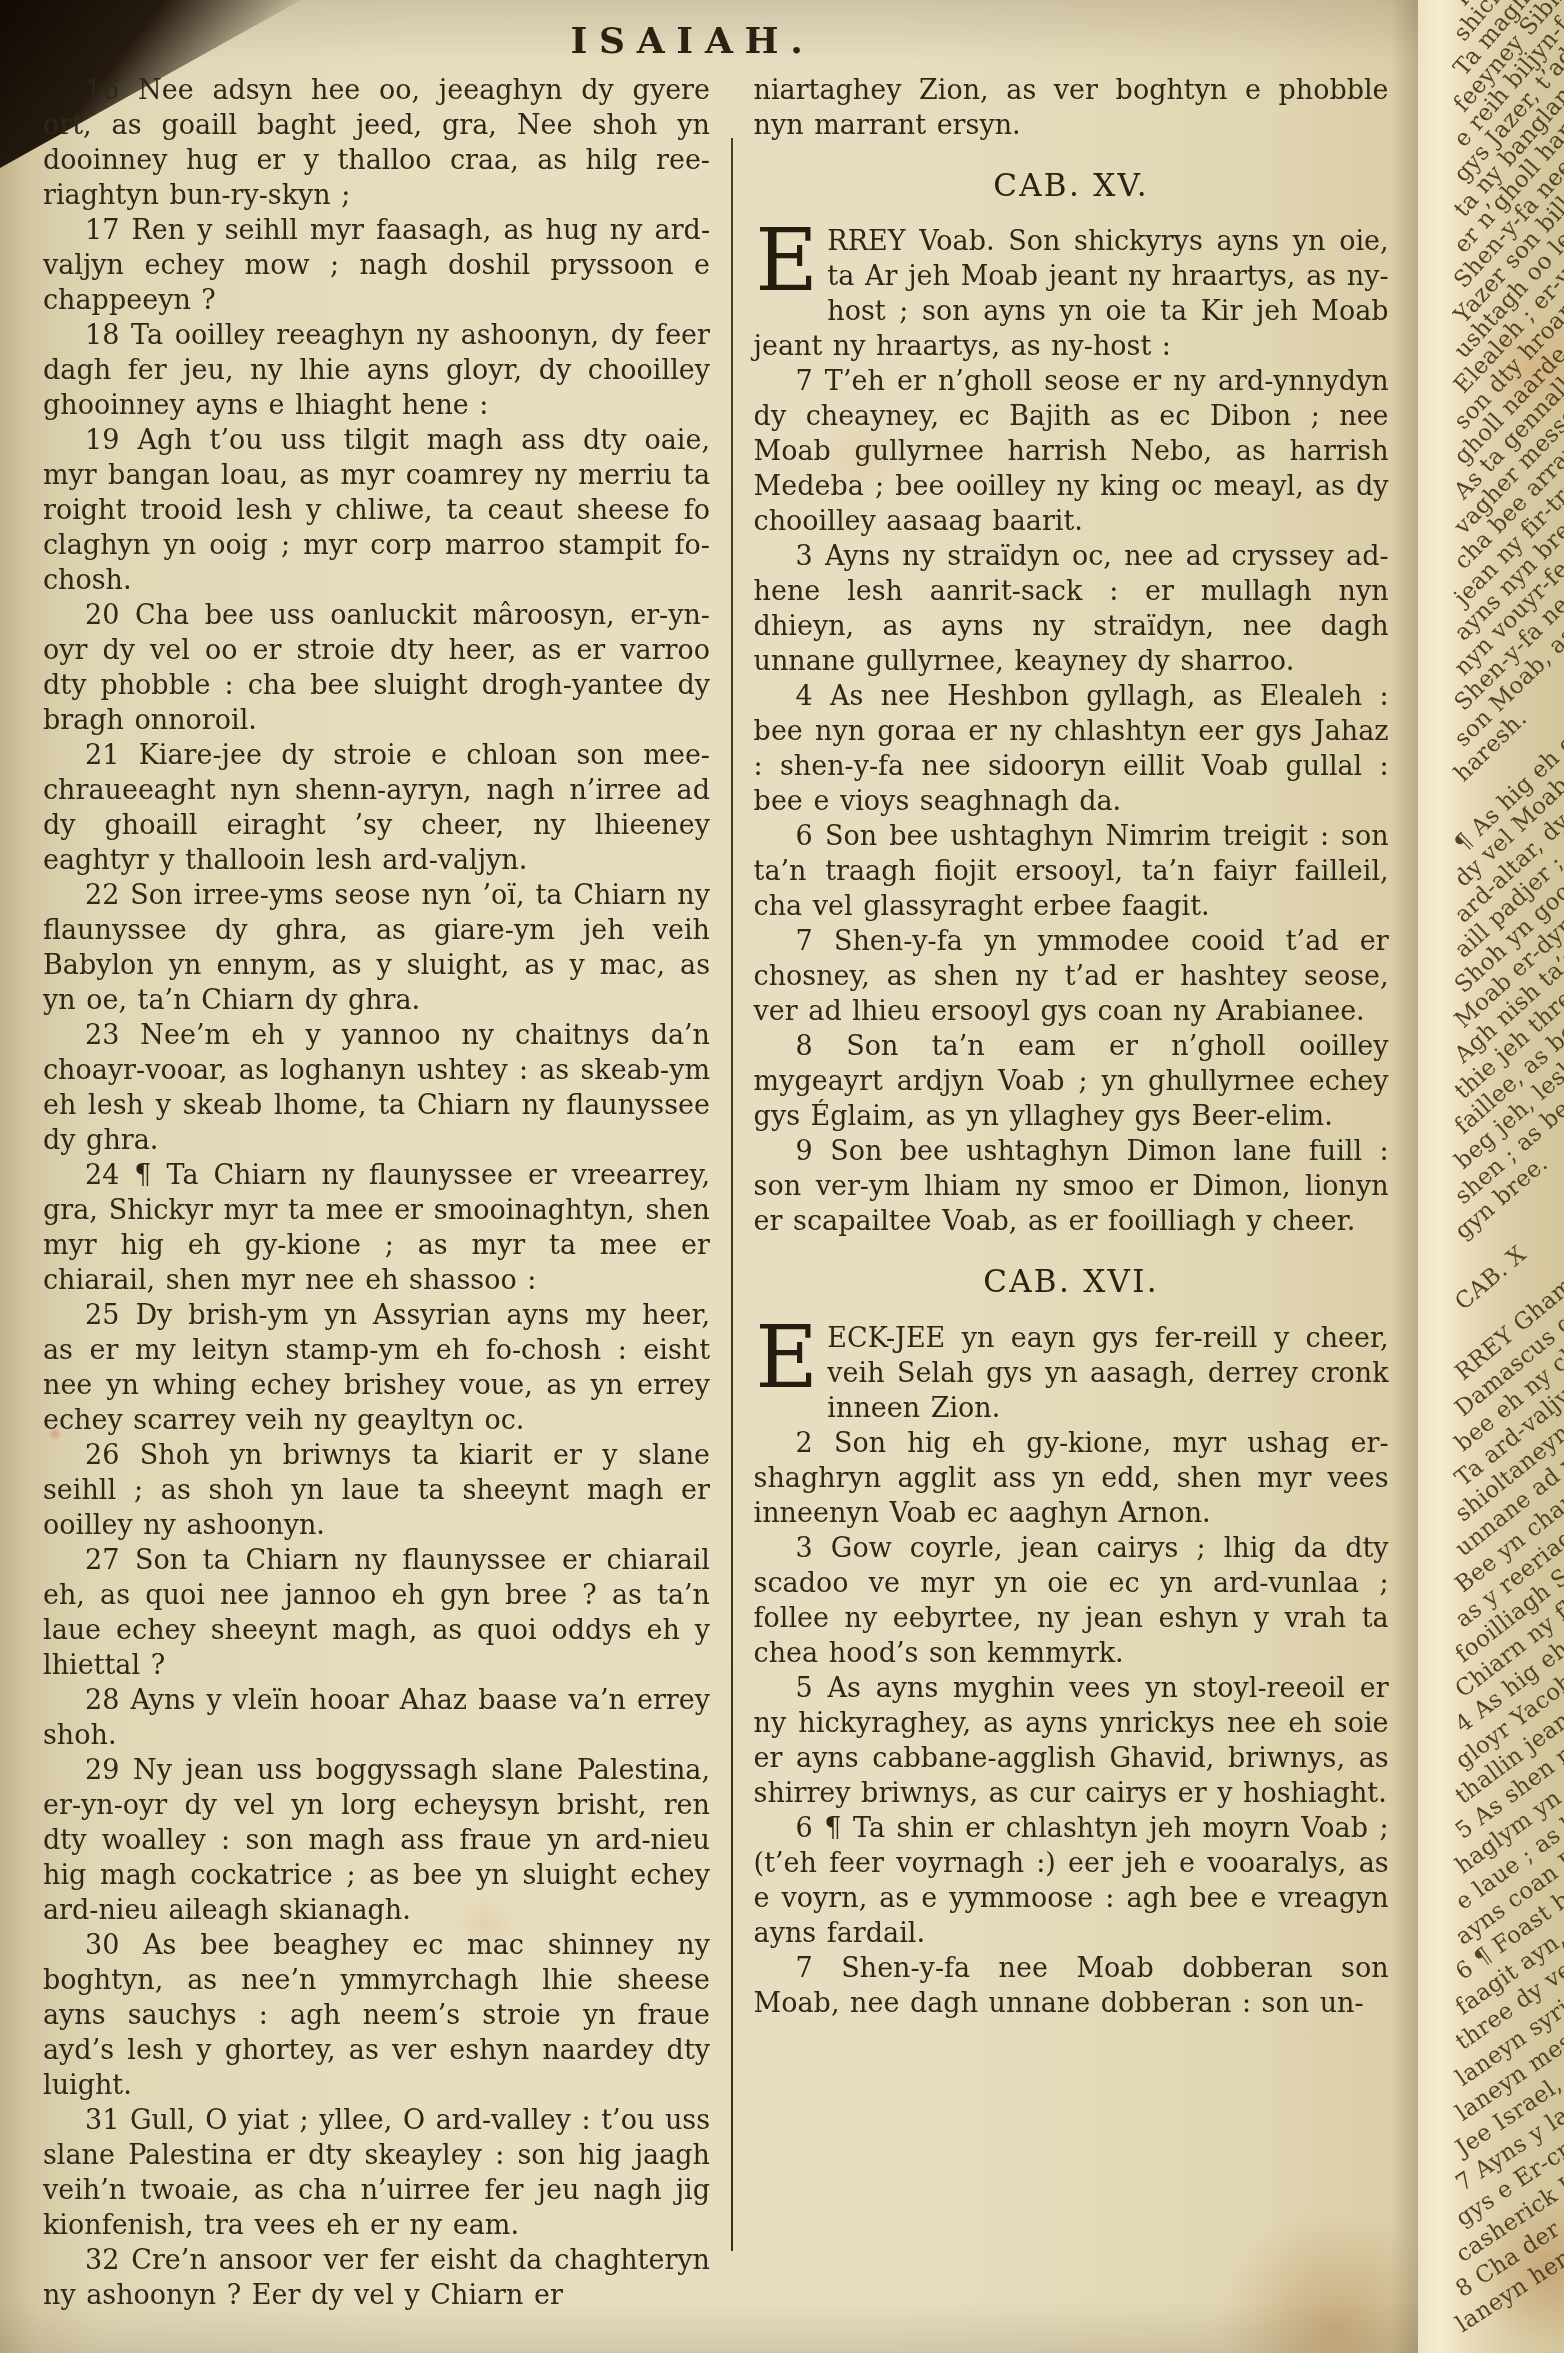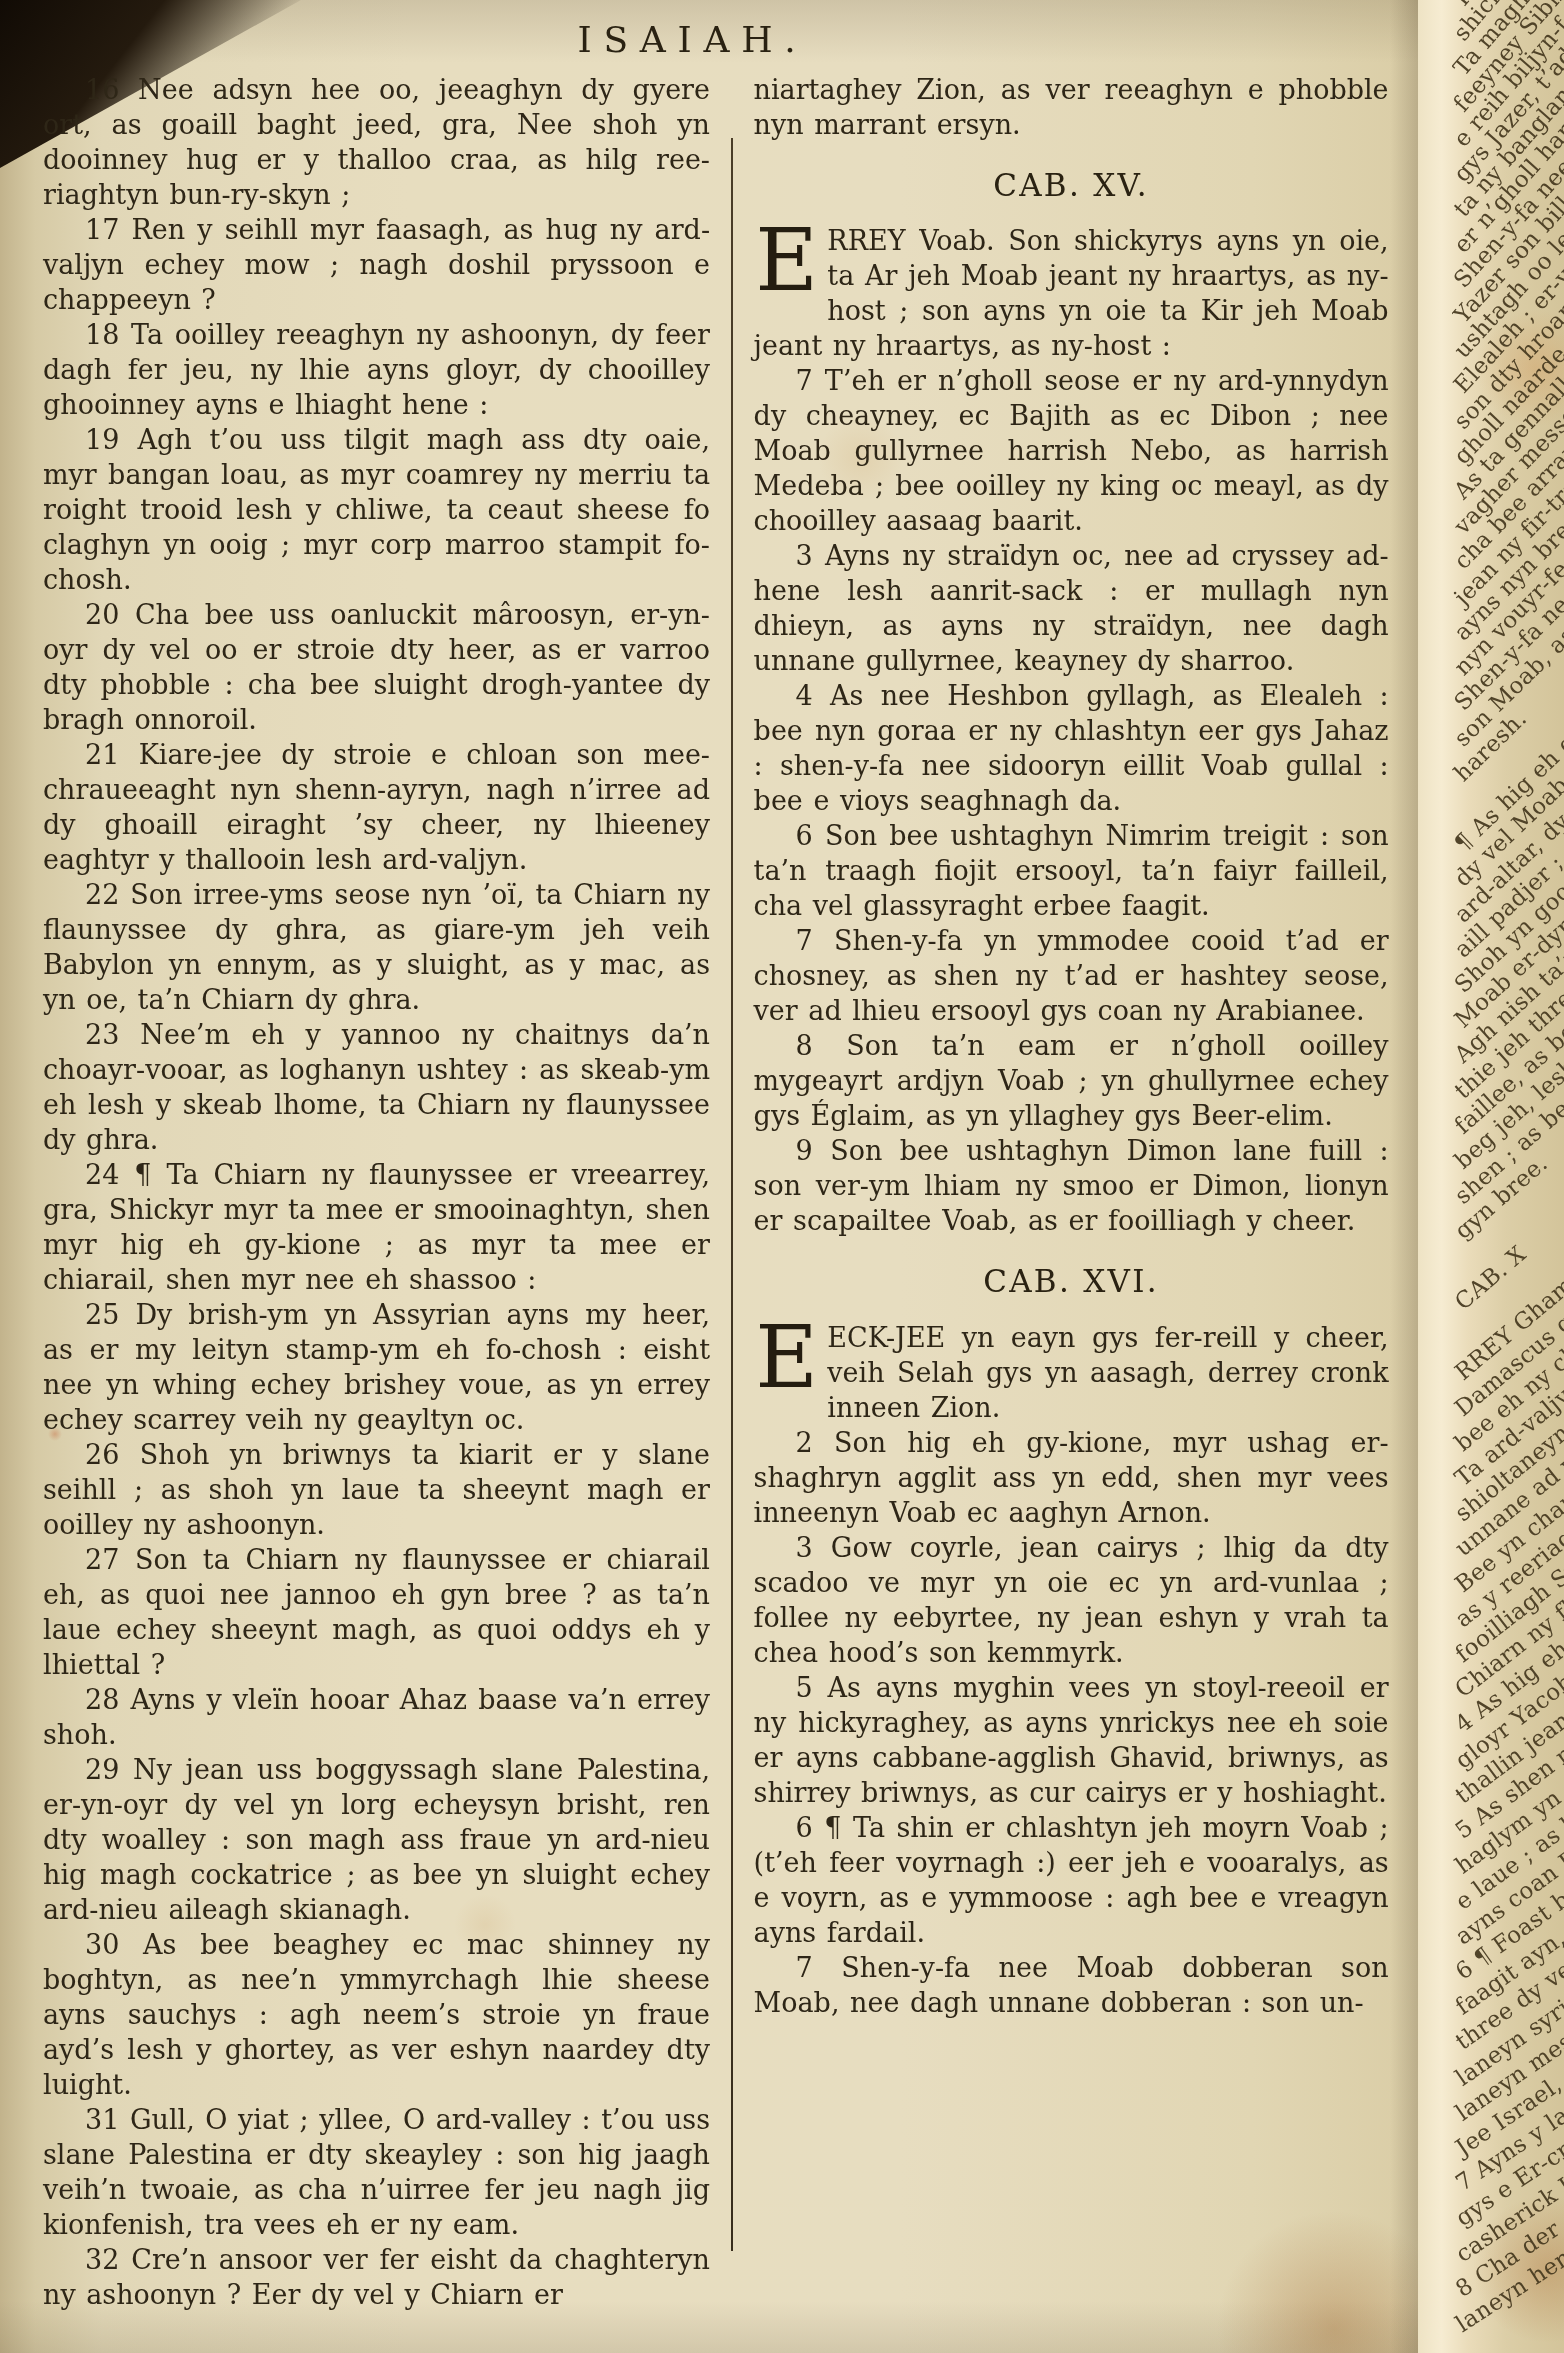--- a/index.html
+++ b/index.html
@@ -29,21 +29,21 @@
     background:linear-gradient(90deg, rgba(60,45,25,0), rgba(60,45,25,.20));
   }
   .corner-shadow {
     position:absolute; left:0; top:0; width:301px; height:168px;
     background:linear-gradient(128deg, #110b05 0%, #241a0e 38%, rgba(36,26,14,0) 72%);
     clip-path:polygon(0 0, 100% 0, 0 100%);
   }
 
   .header {
     position:absolute; top:19px; left:0; width:1385px; margin:0;
-    text-align:center; font-size:36px; font-weight:normal;
+    text-align:center; font-size:36px; font-weight:bold;
     letter-spacing:11.7px; color:#2a2212;
   }
 
   .columns { position:absolute; left:43px; top:72px; display:flex; }
   .col-left  { width:667px; }
   .col-right { width:635px; }
   .divider {
     width:2.3px; height:2113px; margin:66px 20.3px 0 21px;
     background:linear-gradient(#4a3d28, #382d1c);
   }
@@ -109,21 +109,21 @@
           <p class="verse">28 Ayns y vleïn hooar Ahaz baase va’n errey shoh.</p>
           <p class="verse">29 Ny jean uss boggyssagh slane Palestina, er-yn-oyr dy vel yn lorg echeysyn brisht, ren dty woalley : son magh ass fraue yn ard-nieu hig magh cockatrice ; as bee yn sluight echey ard-nieu aileagh skianagh.</p>
           <p class="verse">30 As bee beaghey ec mac shinney ny boghtyn, as nee’n ymmyrchagh lhie sheese ayns sauchys : agh neem’s stroie yn fraue ayd’s lesh y ghortey, as ver eshyn naardey dty luight.</p>
           <p class="verse">31 Gull, O yiat ; yllee, O ard-valley : t’ou uss slane Palestina er dty skeayley : son hig jaagh veih’n twoaie, as cha n’uirree fer jeu nagh jig kionfenish, tra vees eh er ny eam.</p>
           <p class="verse">32 Cre’n ansoor ver fer eisht da chaghteryn ny ashoonyn ?  Eer dy vel y Chiarn er</p>
         </div>
 
       <div class="divider"></div>
 
       <div class="col-right">
-        <p class="verse continuation">niartaghey Zion, as ver reeaghyn e phobble nyn marrant ersyn.</p>
+        <p class="verse continuation">niartaghey Zion, as ver boghtyn e phobble nyn marrant ersyn.</p>
 
         <h2 class="chapter">CAB. XV.</h2>
 
         <p class="verse dropcap-verse"><span class="dropcap">E</span><span>RREY Voab.  Son shickyrys ayns yn oie, ta Ar jeh Moab jeant ny hraartys, as ny-host ; son ayns yn oie ta Kir jeh Moab jeant ny hraartys, as ny-host :</span></p>
 
         <div>
 
         <p class="verse">7 T’eh er n’gholl seose er ny ard-ynnydyn dy cheayney, ec Bajith as ec Dibon ; nee Moab gullyrnee harrish Nebo, as harrish Medeba ; bee ooilley ny king oc meayl, as dy chooilley aasaag baarit.</p>
             <p class="verse">3 Ayns ny straïdyn oc, nee ad cryssey ad-hene lesh aanrit-sack : er mullagh nyn dhieyn, as ayns ny straïdyn, nee dagh unnane gullyrnee, keayney dy sharroo.</p>
             <p class="verse">4 As nee Heshbon gyllagh, as Elealeh : bee nyn goraa er ny chlashtyn eer gys Jahaz : shen-y-fa nee sidooryn eillit Voab gullal : bee e vioys seaghnagh da.</p>

